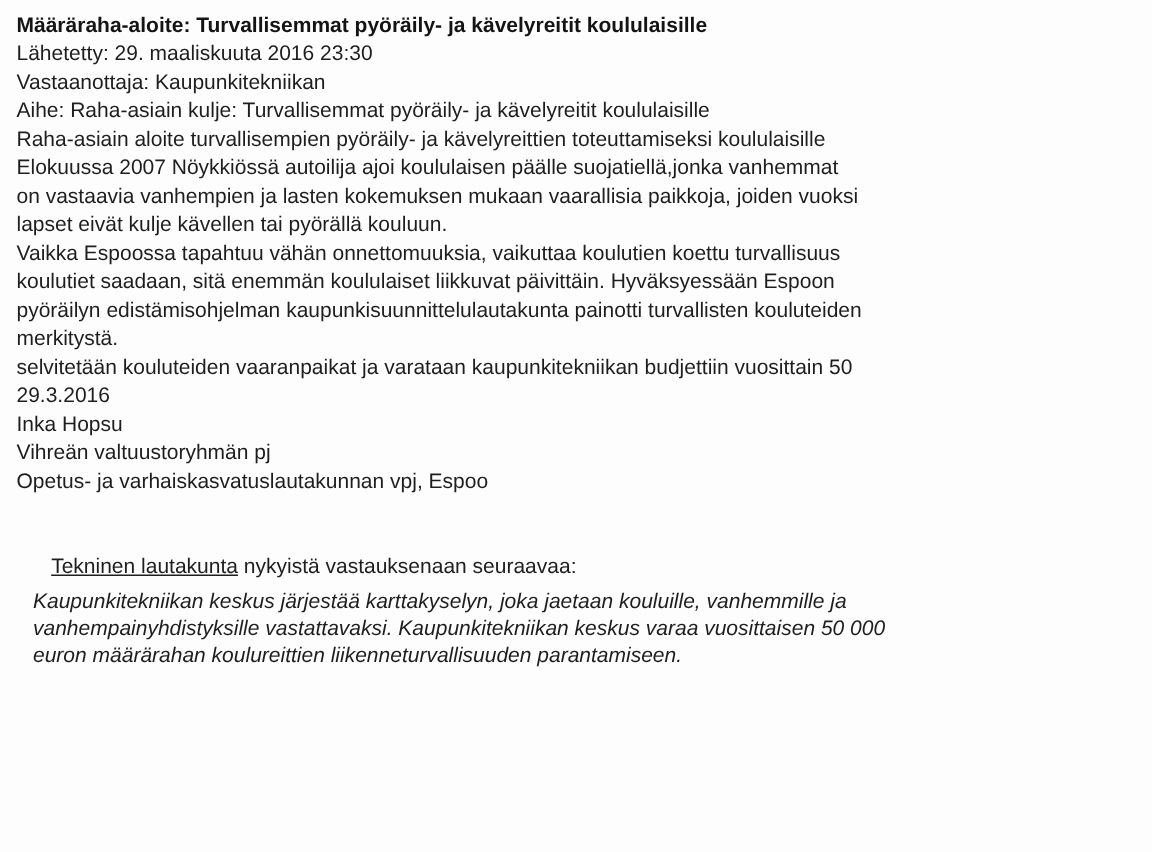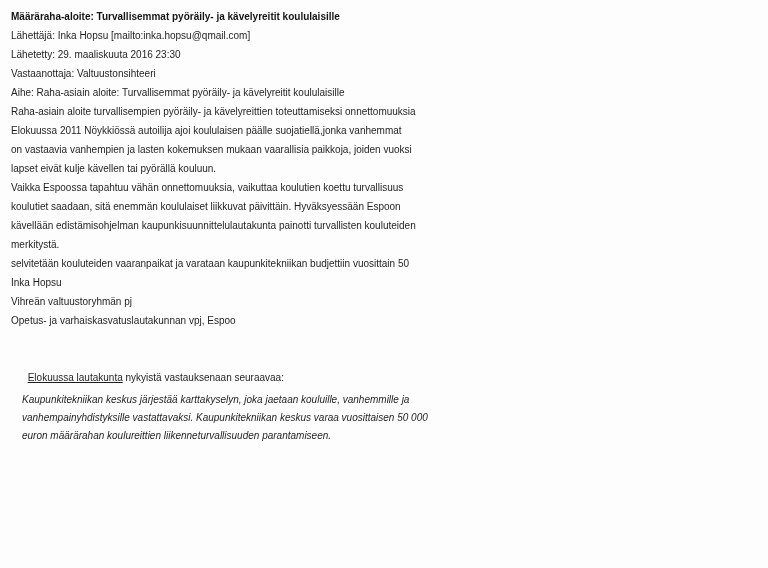--- a/index.html
+++ b/index.html
@@ -7,21 +7,21 @@
     padding: 0;
     background: #fdfdfd;
   }
   .page {
     position: relative;
     width: 768px;
     height: 568px;
     background: #fdfdfd;
     overflow: hidden;
     font-family: "Liberation Sans", sans-serif;
-    font-size: 10px;
+    font-size: 14px;
     line-height: 19px;
     color: #1e1e1e;
     -webkit-font-smoothing: antialiased;
   }
   .content {
     padding: 7px 14px 0 11px;
   }
   .line {
     white-space: pre;
     height: 19px;
@@ -50,45 +50,45 @@
   }
 </style>
 </head>
 <body>
 
 <div class="page">
   <div class="content">
 
     <div class="line title">Määräraha-aloite: Turvallisemmat pyöräily- ja kävelyreitit koululaisille</div>
 
-    <div class="line">Lähettäjä: Inka Hopsu [mailto:inka.hopsu@qmail.com]</div>
     <div class="line">Lähetetty: 29. maaliskuuta 2016 23:30</div>
-    <div class="line">Vastaanottaja: Valtuustonsihteeri</div>
-    <div class="line">Aihe: Raha-asiain aloite: Turvallisemmat pyöräily- ja kävelyreitit koululaisille</div>
+    <div class="line">Vastaanottaja: Kaupunkitekniikan</div>
+    <div class="line">Aihe: Raha-asiain kulje: Turvallisemmat pyöräily- ja kävelyreitit koululaisille</div>
 
     <div>
-      <div class="line">Raha-asiain aloite turvallisempien pyöräily- ja kävelyreittien toteuttamiseksi onnettomuuksia</div>
-      <div class="line">Elokuussa 2011 Nöykkiössä autoilija ajoi koululaisen päälle suojatiellä,jonka vanhemmat</div>
+      <div class="line">Raha-asiain aloite turvallisempien pyöräily- ja kävelyreittien toteuttamiseksi koululaisille</div>
+      <div class="line">Elokuussa 2007 Nöykkiössä autoilija ajoi koululaisen päälle suojatiellä,jonka vanhemmat</div>
       <div class="line">on vastaavia vanhempien ja lasten kokemuksen mukaan vaarallisia paikkoja, joiden vuoksi</div>
       <div class="line">lapset eivät kulje kävellen tai pyörällä kouluun.</div>
       <div class="line">Vaikka Espoossa tapahtuu vähän onnettomuuksia, vaikuttaa koulutien koettu turvallisuus</div>
       <div class="line">koulutiet saadaan, sitä enemmän koululaiset liikkuvat päivittäin. Hyväksyessään Espoon</div>
-      <div class="line">kävellään edistämisohjelman kaupunkisuunnittelulautakunta painotti turvallisten kouluteiden</div>
+      <div class="line">pyöräilyn edistämisohjelman kaupunkisuunnittelulautakunta painotti turvallisten kouluteiden</div>
       <div class="line">merkitystä.</div>
       <div class="line">selvitetään kouluteiden vaaranpaikat ja varataan kaupunkitekniikan budjettiin vuosittain 50</div>
     </div>
 
     <div>
+      <div class="line">29.3.2016</div>
       <div class="line">Inka Hopsu</div>
       <div class="line">Vihreän valtuustoryhmän pj</div>
       <div class="line">Opetus- ja varhaiskasvatuslautakunnan vpj, Espoo</div>
     </div>
 
     <div class="response-lead">
-      <span class="underline">Elokuussa lautakunta</span><span> nykyistä vastauksenaan seuraavaa:</span>
+      <span class="underline">Tekninen lautakunta</span><span> nykyistä vastauksenaan seuraavaa:</span>
     </div>
 
     <div class="response-para">
       <div class="rline">Kaupunkitekniikan keskus järjestää karttakyselyn, joka jaetaan kouluille, vanhemmille ja</div>
       <div class="rline">vanhempainyhdistyksille vastattavaksi. Kaupunkitekniikan keskus varaa vuosittaisen 50 000</div>
       <div class="rline">euron määrärahan koulureittien liikenneturvallisuuden parantamiseen.</div>
     </div>
 
   </div>
 </div>

